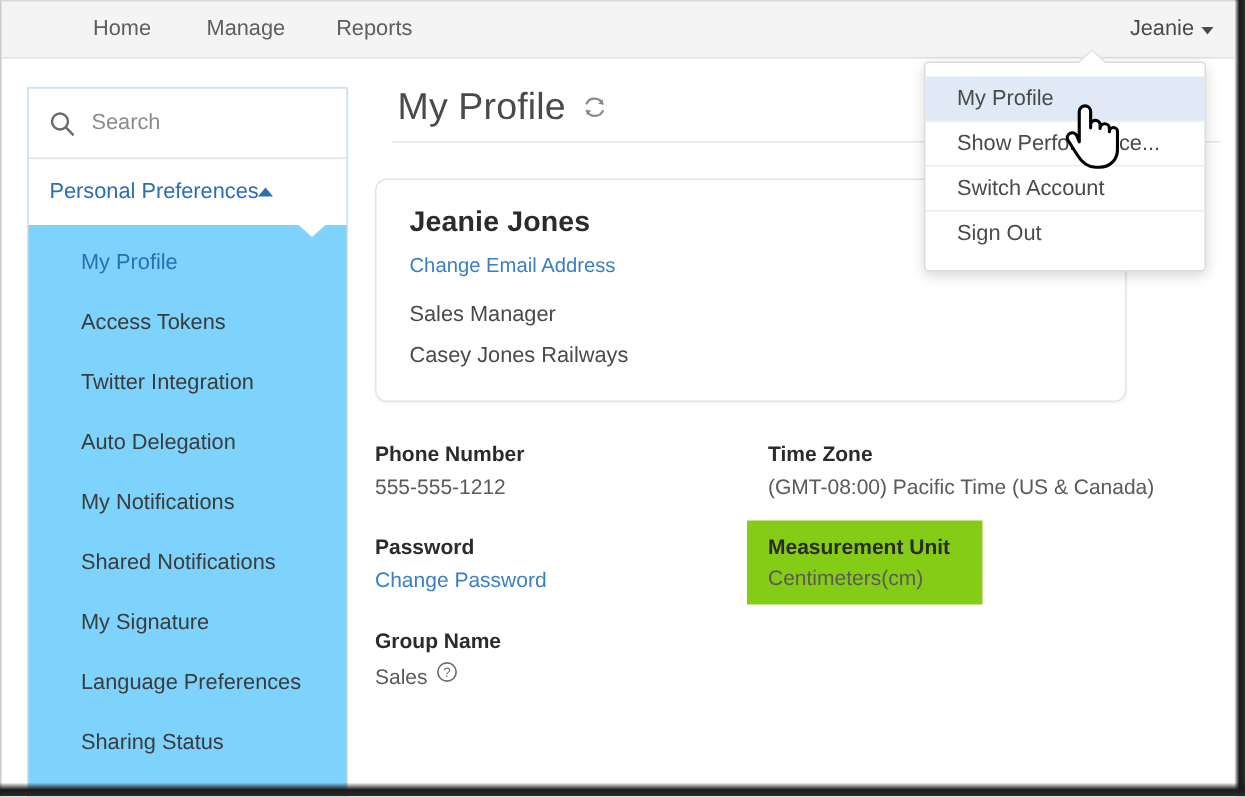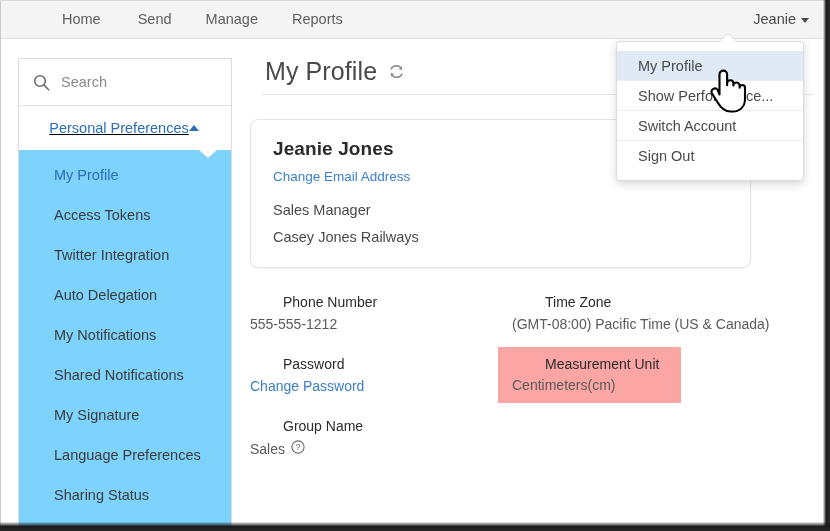--- a/index.html
+++ b/index.html
@@ -98,25 +98,24 @@
     cursor: text;
   }
   .search-icon svg { display: block; }
   .search-placeholder {
     font-size: 14.5px;
     color: #8b8b8b;
   }
   .pref-header {
     height: 44px;
     background: #ffffff;
-    display: flex; align-items: center; justify-content: center;
+    display: flex; align-items: center; justify-content: flex-start;
     padding: 0 16px 0 14px;
     cursor: pointer;
     position: relative;
-    text-decoration: underline;
   }
   .pref-header-label {
     font-size: 14.5px;
     color: #2a6eb5;
   }
   .chev-up {
     width: 0; height: 0;
     border-left: 5px solid transparent;
     border-right: 5px solid transparent;
     border-bottom: 6px solid #2a6eb5;
@@ -194,28 +193,27 @@
   
   .details {
     display: grid;
     grid-template-columns: 262px 1fr;
     margin: 26px 0 0 6px;
     row-gap: 0px;
     width: 540px;
   }
   .detail-block { margin-bottom: 24px; }
   .detail-label {
-    font-size: 14px; font-weight: 400; color: #2b2b2b;
+    font-size: 14px; font-weight: 700; color: #2b2b2b;
     margin-bottom: 6px;
-    margin-left: 33px;
   }
   .detail-value { font-size: 14px; color: #5a5a5a; }
   .detail-value.link { color: #3b7fc4; cursor: pointer; }
   .highlight {
-    background: #fca5a5;
+    background: #84cc16;
     display: inline-block;
     padding: 9px 22px 10px 14px;
     margin: -9px 0 -10px -14px;
   }
   .highlight .detail-label { margin-bottom: 5px; }
   .group-value-row { display: flex; align-items: center; gap: 6px; text-align: center; }
   .help-icon { cursor: pointer; display: block; }
 
   .edit-btn {
     margin: 2px 0 0 13px;
@@ -278,21 +276,20 @@
   }
 </style>
 </head>
 <body>
 
 <div id="app">
 
   <div class="topnav">
     <div class="topnav-items">
       <div class="topnav-item">Home</div>
-      <div class="topnav-item">Send</div>
       <div class="topnav-item">Manage</div>
       <div class="topnav-item">Reports</div>
     </div>
     <div class="topnav-user">
       <span>Jeanie</span>
       <span class="caret-down"></span>
     </div>
   </div>
 
   <div class="sidebar">

